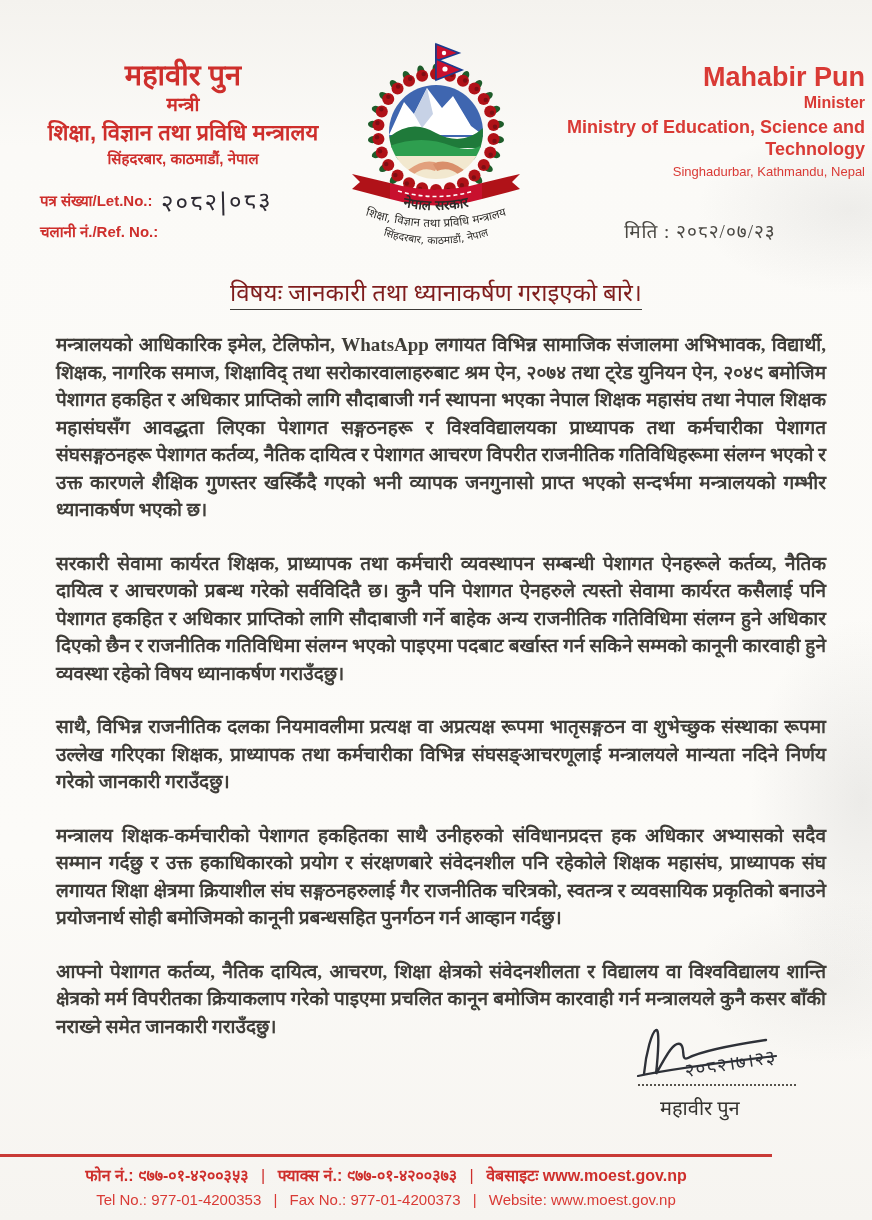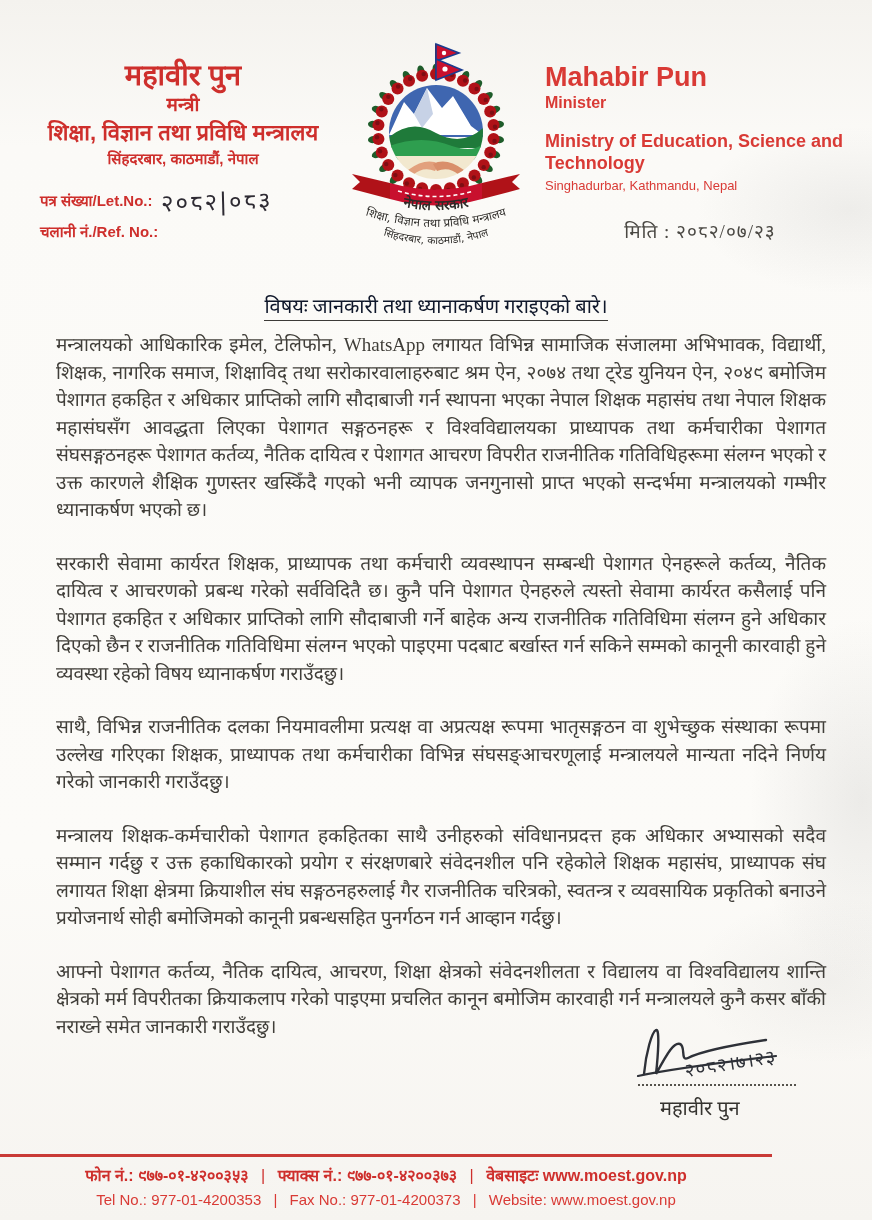--- a/index.html
+++ b/index.html
@@ -19,51 +19,51 @@
   
   .hdr-left{
     position:absolute;left:28px;top:58px;width:310px;text-align:center;
     color:#ce2f2c;font-family:"Liberation Sans","DejaVu Sans",sans-serif;
   }
   .hdr-left .name{font-size:29px;font-weight:bold;line-height:34px;}
   .hdr-left .title{font-size:19px;font-weight:bold;line-height:26px;}
   .hdr-left .ministry{font-size:22px;font-weight:bold;line-height:30px;}
   .hdr-left .addr{font-size:15px;font-weight:bold;line-height:22px;}
   .hdr-right{
-    position:absolute;left:545px;top:62px;width:320px;text-align:left;
+    position:absolute;left:545px;top:62px;width:320px;text-align:right;
     color:#d93a35;font-family:"Liberation Sans","DejaVu Sans",sans-serif;
   }
   .hdr-right .name{font-size:27px;font-weight:bold;line-height:30px;}
   .hdr-right .title{font-size:16px;font-weight:bold;line-height:22px;}
-  .hdr-right .ministry{font-size:18px;font-weight:bold;line-height:22px;margin-top:16px;}
+  .hdr-right .ministry{font-size:18px;font-weight:bold;line-height:22px;margin-top:2px;}
   .hdr-right .addr{font-size:13px;line-height:20px;margin-top:2px;}
   .emblem{position:absolute;left:330px;top:36px;width:212px;height:212px;}
   
   .meta-left{position:absolute;left:40px;top:186px;font-family:"Liberation Sans","DejaVu Sans",sans-serif;}
   .meta-row{font-size:15px;font-weight:bold;color:#ce2f2c;line-height:30px;white-space:nowrap;}
   .hand{
     display:inline-block;
     font-family:"DejaVu Sans",sans-serif;font-weight:normal;
     color:#2e2b33;font-size:24px;letter-spacing:2px;transform:rotate(-1.5deg);
     margin-left:4px;vertical-align:middle;
   }
   .date-line{
     position:absolute;left:560px;top:218px;width:280px;text-align:center;
     font-size:19px;color:#4a4843;letter-spacing:1px;white-space:nowrap;
   }
   
   .subject{
-    position:absolute;left:0;top:292px;width:872px;text-align:center;
-    font-size:20px;color:#0f172a;
+    position:absolute;left:0;top:275px;width:872px;text-align:center;
+    font-size:24px;color:#7f1d1d;
   }
   .subject span{border-bottom:1.5px solid #3c3a37;padding-bottom:3px;}
   
   .body-text{position:absolute;left:56px;top:331px;width:770px;color:#403e39;}
   .body-text p{
-    margin:0 0 26px 0;font-size:19px;line-height:27.5px;text-align:justify;
+    margin:0 0 26px 0;font-size:19px;line-height:27.5px;text-align:justify;font-weight:bold;
   }
   
   .sig{position:absolute;left:598px;top:1022px;width:262px;}
   .sig-art{position:relative;height:62px;}
   .sig-art svg{position:absolute;left:18px;top:0;}
   .sig-date{
     position:absolute;left:86px;top:28px;transform:rotate(-9deg);
     font-family:"DejaVu Sans",sans-serif;font-size:19px;color:#2e3138;letter-spacing:1px;
     white-space:nowrap;
   }

